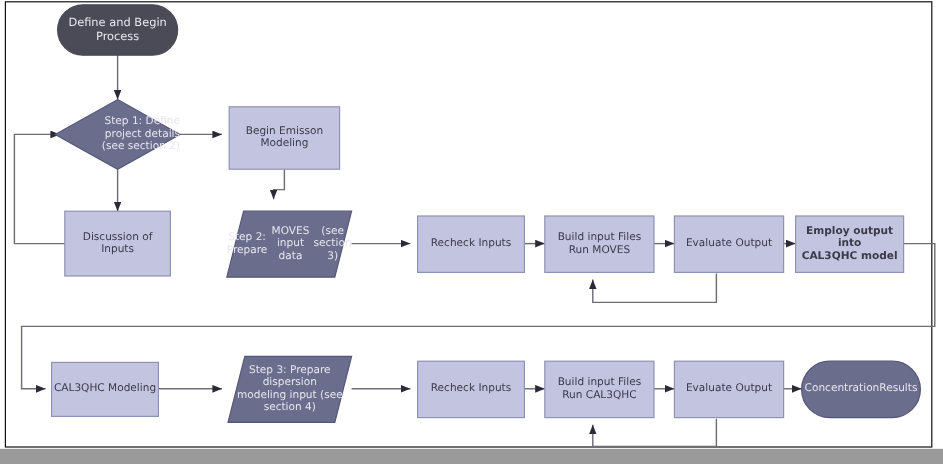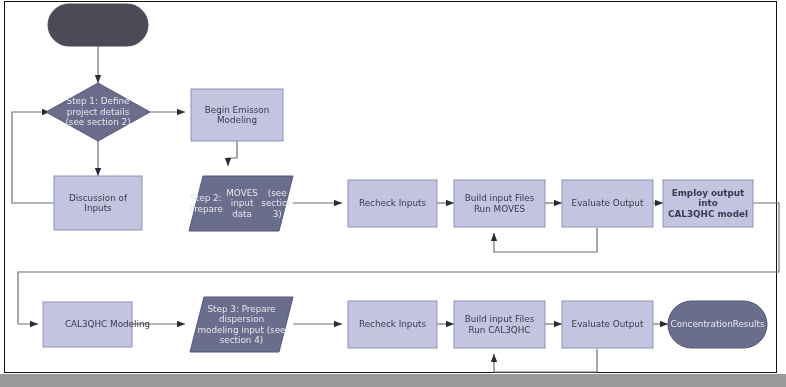--- a/index.html
+++ b/index.html
@@ -74,22 +74,25 @@
 
     <rect x="348" y="301" width="89" height="47" fill="#c3c5e0" stroke="#8f91b5"></rect>
 
     <rect x="454" y="301" width="91" height="47" fill="#c3c5e0" stroke="#8f91b5"></rect>
 
     <rect x="562" y="301" width="91" height="47" fill="#c3c5e0" stroke="#8f91b5"></rect>
 
     <rect x="668" y="301" width="99" height="47" rx="23.5" ry="23.5" fill="#6b6d8c" stroke="#55577a"></rect>
   </svg>
 
+  <div class="nodetext t-light" style="left:48px;top:4px;width:100px;height:42px;font-size:9.5px;">
+    <span>Define and Begin Process</span>
+  </div>
 
-  <div class="nodetext t-light" style="left:46px;top:83px;width:104px;height:58px;font-size:8.8px;flex-direction:column;">
+  <div class="nodetext t-light" style="left:46px;top:83px;width:104px;height:58px;font-size:8.8px;flex-direction:column;align-items:flex-end;">
     <span>Step 1: Define</span>
     <span>project details</span>
     <span>(see section 2)</span>
   </div>
 
   <div class="nodetext t-dark" style="left:191px;top:89px;width:92px;height:52px;font-size:8.8px;flex-direction:column;">
     <span>Begin Emisson</span>
     <span>Modeling</span>
   </div>
 
@@ -114,21 +117,21 @@
 
   <div class="nodetext t-dark" style="left:562px;top:180px;width:91px;height:47px;font-size:8.8px;">
     <span>Evaluate Output</span>
   </div>
 
   <div class="nodetext t-dark" style="left:663px;top:180px;width:90px;height:47px;font-size:8.8px;flex-direction:column;font-weight:bold;">
     <span>Employ output into</span>
     <span>CAL3QHC model</span>
   </div>
 
-  <div class="nodetext t-dark" style="left:43px;top:302px;width:89px;height:45px;font-size:8.8px;margin-left:20px;">
+  <div class="nodetext t-dark" style="left:43px;top:302px;width:89px;height:45px;font-size:8.8px;">
     <span>CAL3QHC Modeling</span>
   </div>
 
   <div class="nodetext t-light" style="left:190px;top:297px;width:103px;height:55px;font-size:8.8px;flex-direction:column;align-items:center;">
     <span>Step 3: Prepare</span>
     <span>dispersion</span>
     <span>modeling input (see</span>
     <span>section 4)</span>
   </div>
 

